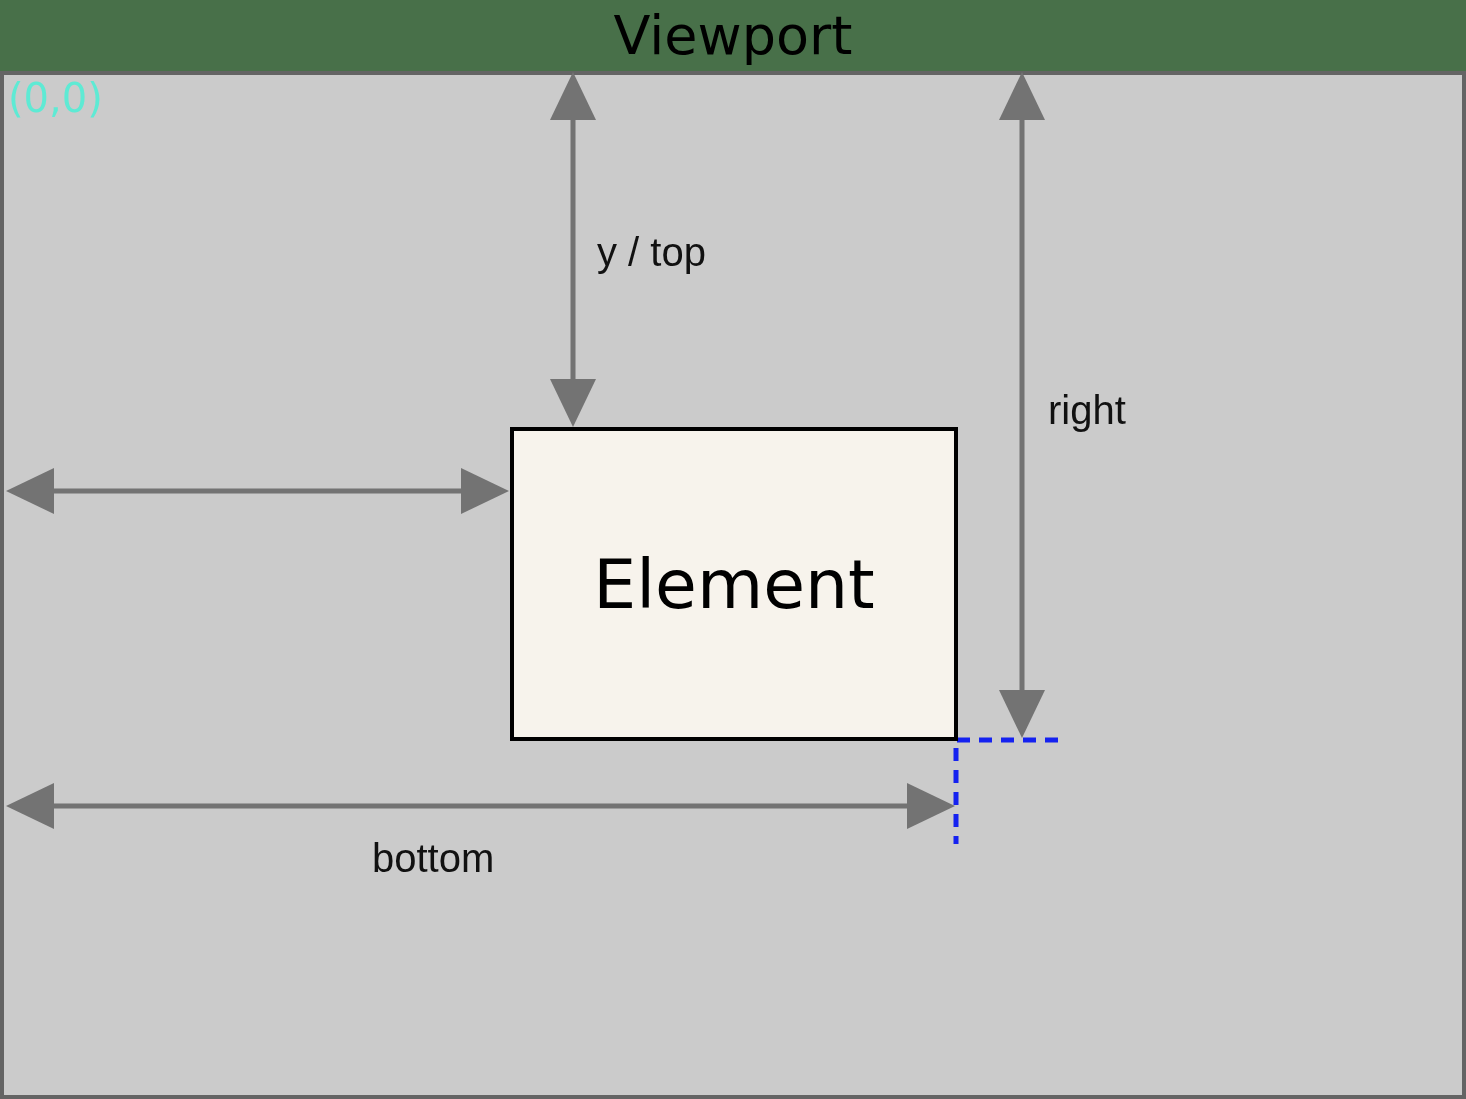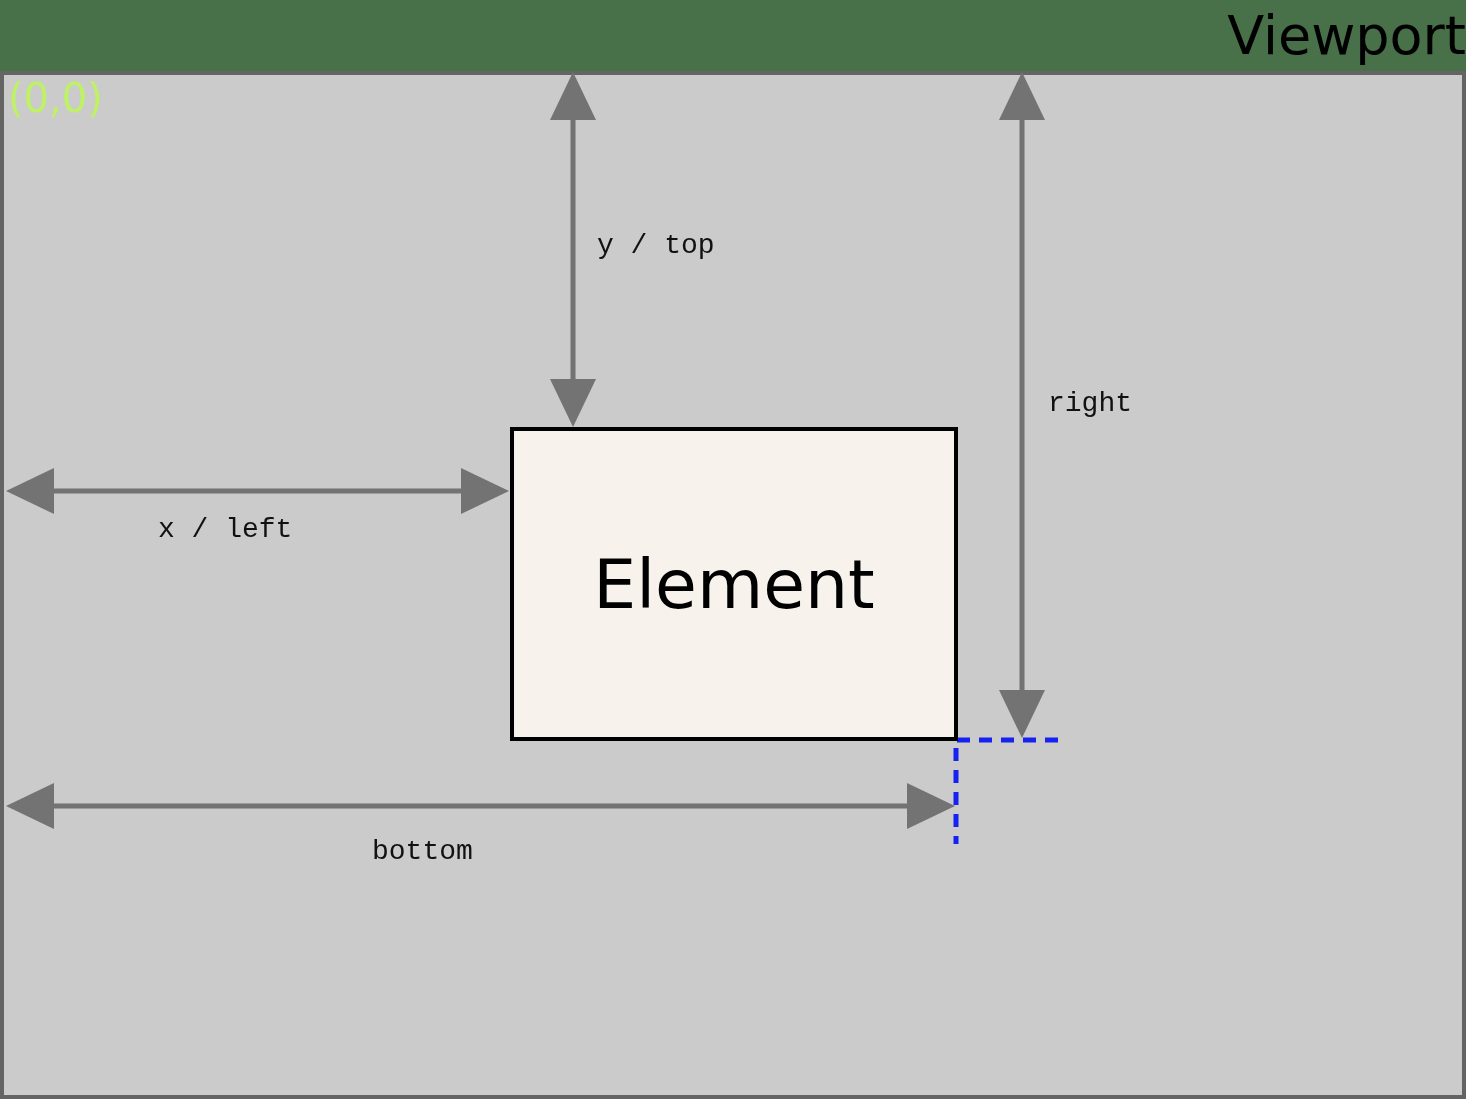--- a/index.html
+++ b/index.html
@@ -10,38 +10,38 @@
     background: #487049;
     overflow: hidden;
     font-family: "DejaVu Sans", sans-serif;
   }
   .title {
     position: absolute;
     top: 0; left: 0;
     width: 100%;
     height: 71px;
     line-height: 71px;
-    text-align: right;
+    text-align: center;
     font-size: 54px;
     color: #000;
   }
   .viewport-box {
     position: absolute;
     left: 0; top: 71px;
     width: 1466px; height: 1028px;
     box-sizing: border-box;
     background: #cbcbcb;
     border: 4px solid #646464;
   }
   .origin {
     position: absolute;
     left: 8px; top: 76px;
     font-size: 40px;
     line-height: 1.1;
-    color: #bef264;
+    color: #5eead4;
   }
   .arrows-layer {
     position: absolute;
     left: 0; top: 0;
     width: 1466px; height: 1099px;
     pointer-events: none;
   }
   .element-box {
     position: absolute;
     left: 510px; top: 427px;
@@ -52,22 +52,22 @@
     display: flex;
     align-items: center;
     justify-content: center;
   }
   .element-box span {
     font-size: 68px;
     color: #000;
   }
   .mono-label {
     position: absolute;
-    font-family: Liberation Mono, monospace;
-    font-size: 28px;
+    font-family: Liberation Sans, sans-serif;
+    font-size: 40px;
     line-height: 1;
     color: #111;
     white-space: pre;
   }
   .lbl-y-top   { left: 597px;  top: 232px; }
   .lbl-x-left  { left: 158px;  top: 516px; }
   .lbl-bottom  { left: 1048px; top: 390px; }
   .lbl-right   { left: 372px;  top: 838px; }
 </style>
 </head>
@@ -108,17 +108,16 @@
     </g>
 
     <path d="M1058,740 L956,740 L956,844" fill="none" stroke-width="5" stroke-dasharray="13 9" stroke="#1522f0"></path>
   </svg>
 
   <div class="element-box">
     <span>Element</span>
   </div>
 
   <div class="mono-label lbl-y-top">y / top</div>
-  <div class="mono-label lbl-x-left">x / left</div>
   <div class="mono-label lbl-bottom">right</div>
   <div class="mono-label lbl-right">bottom</div>
 
 </div>
 
 </body></html>

